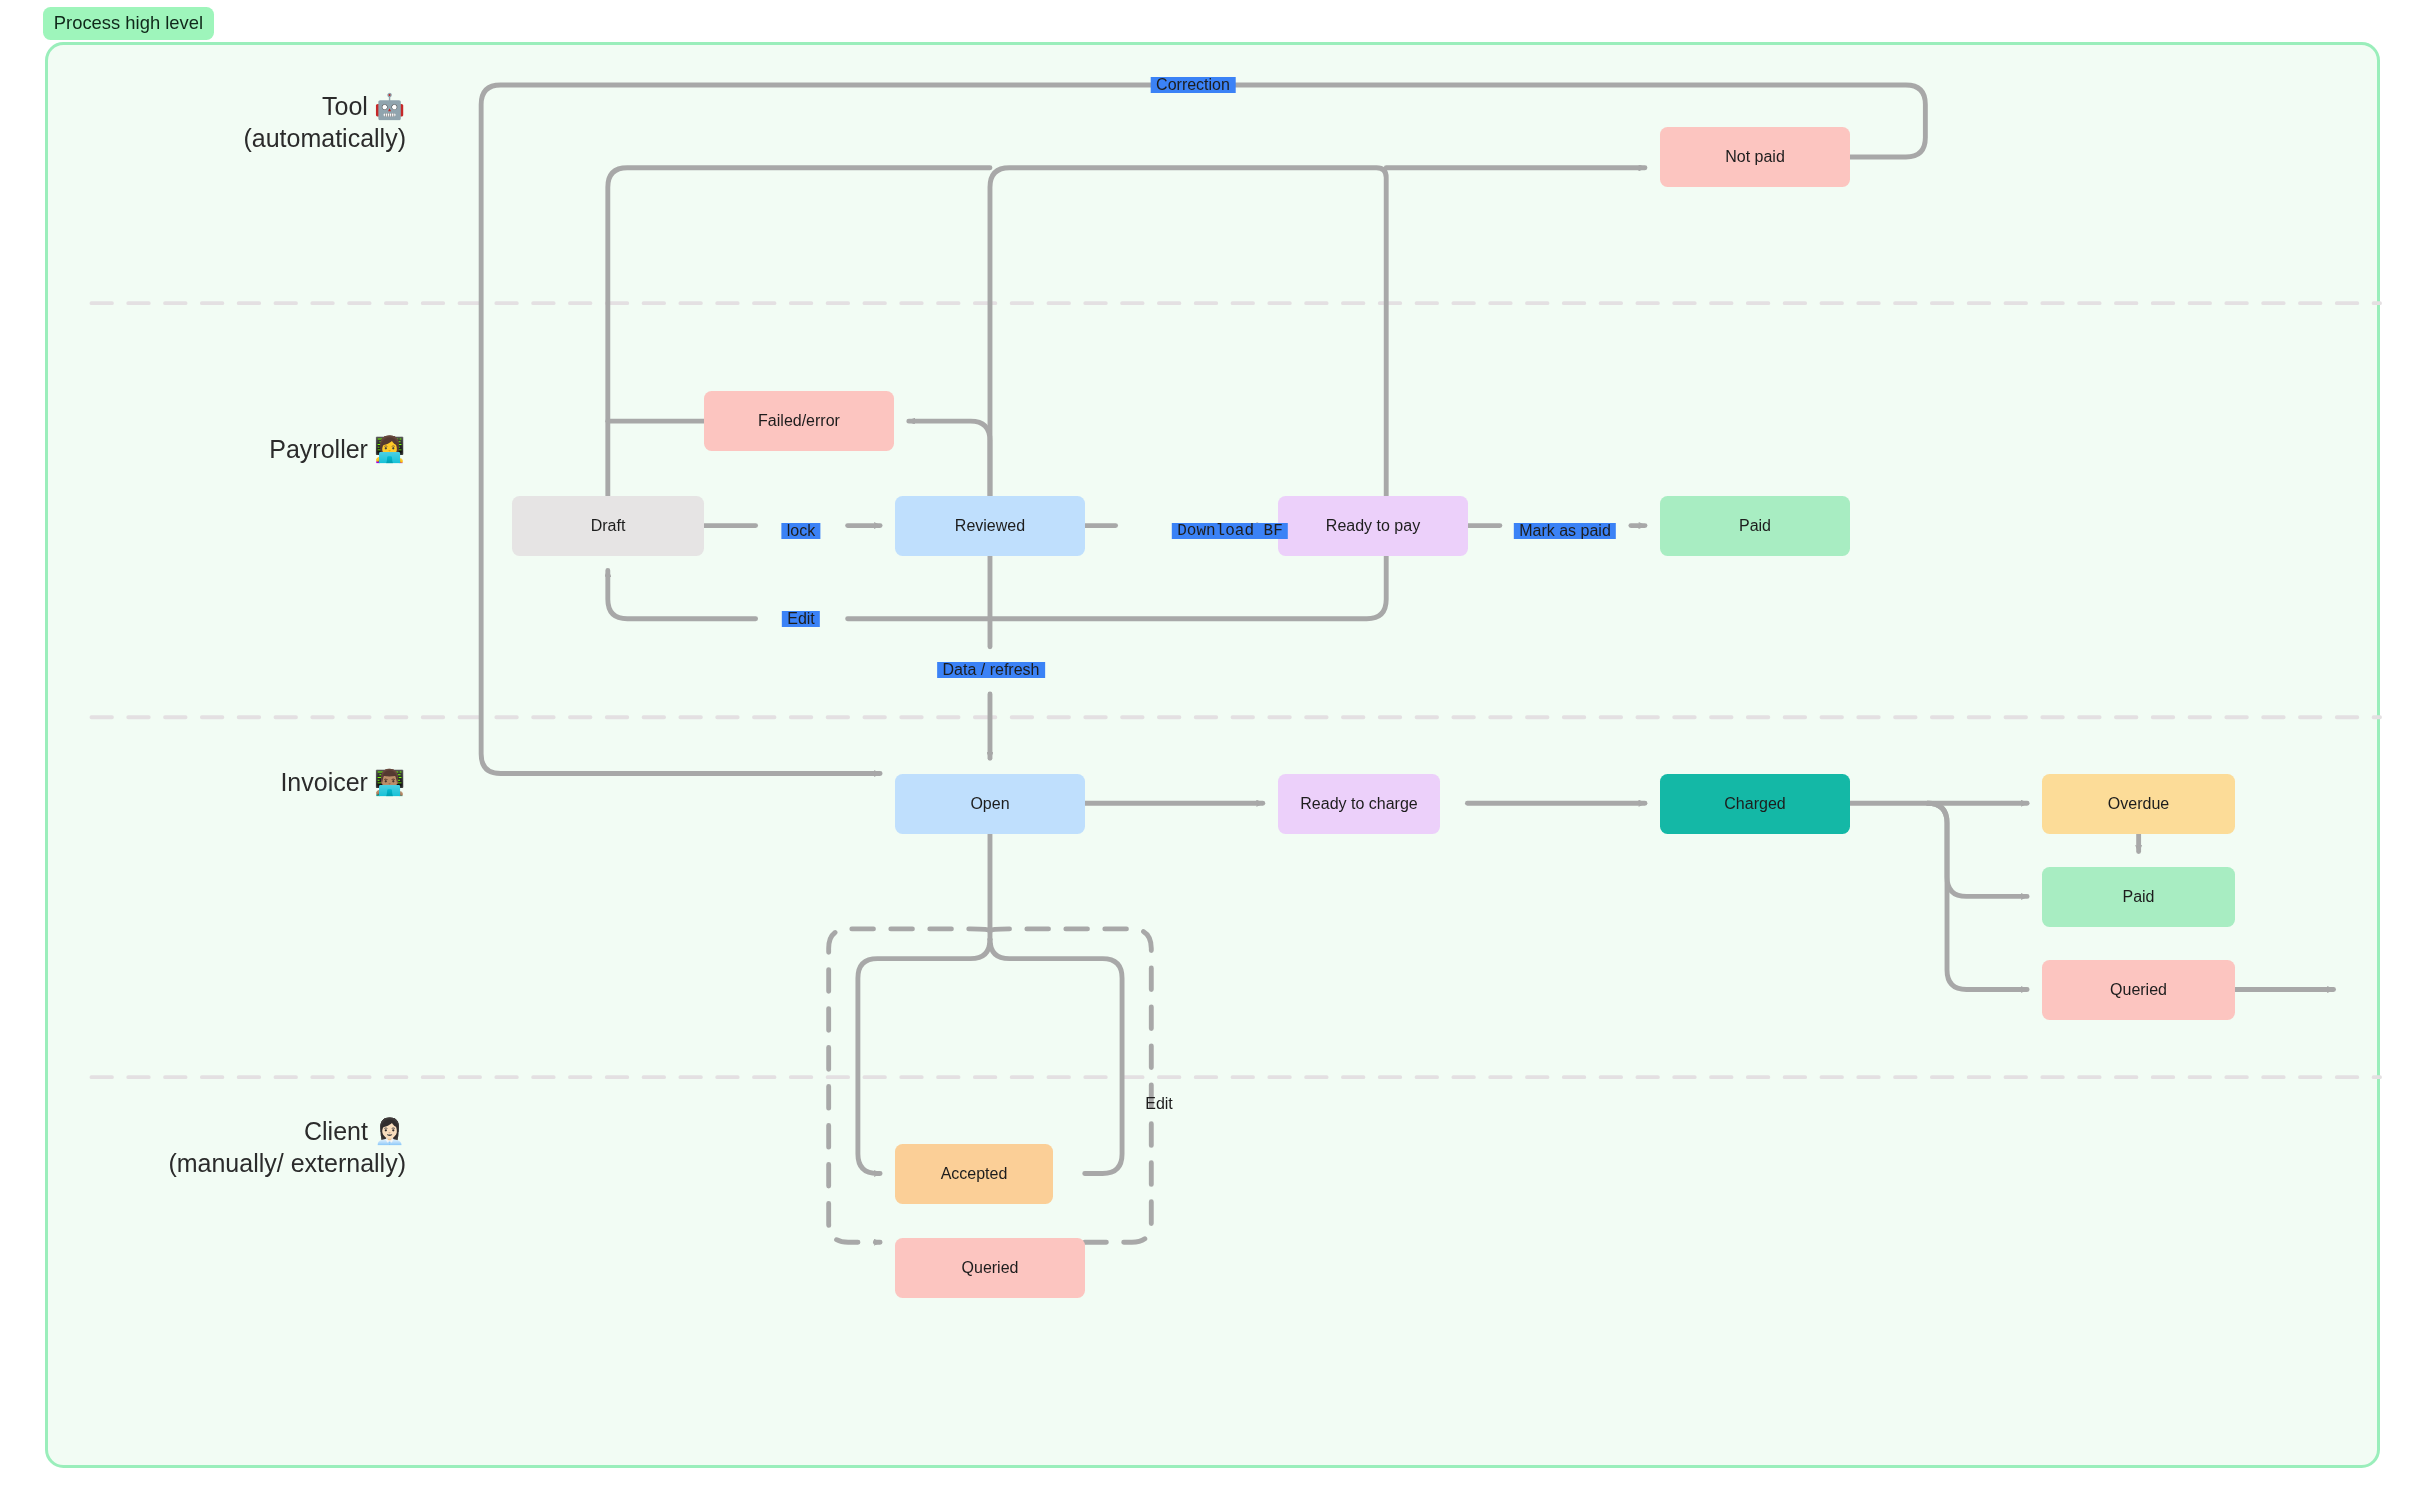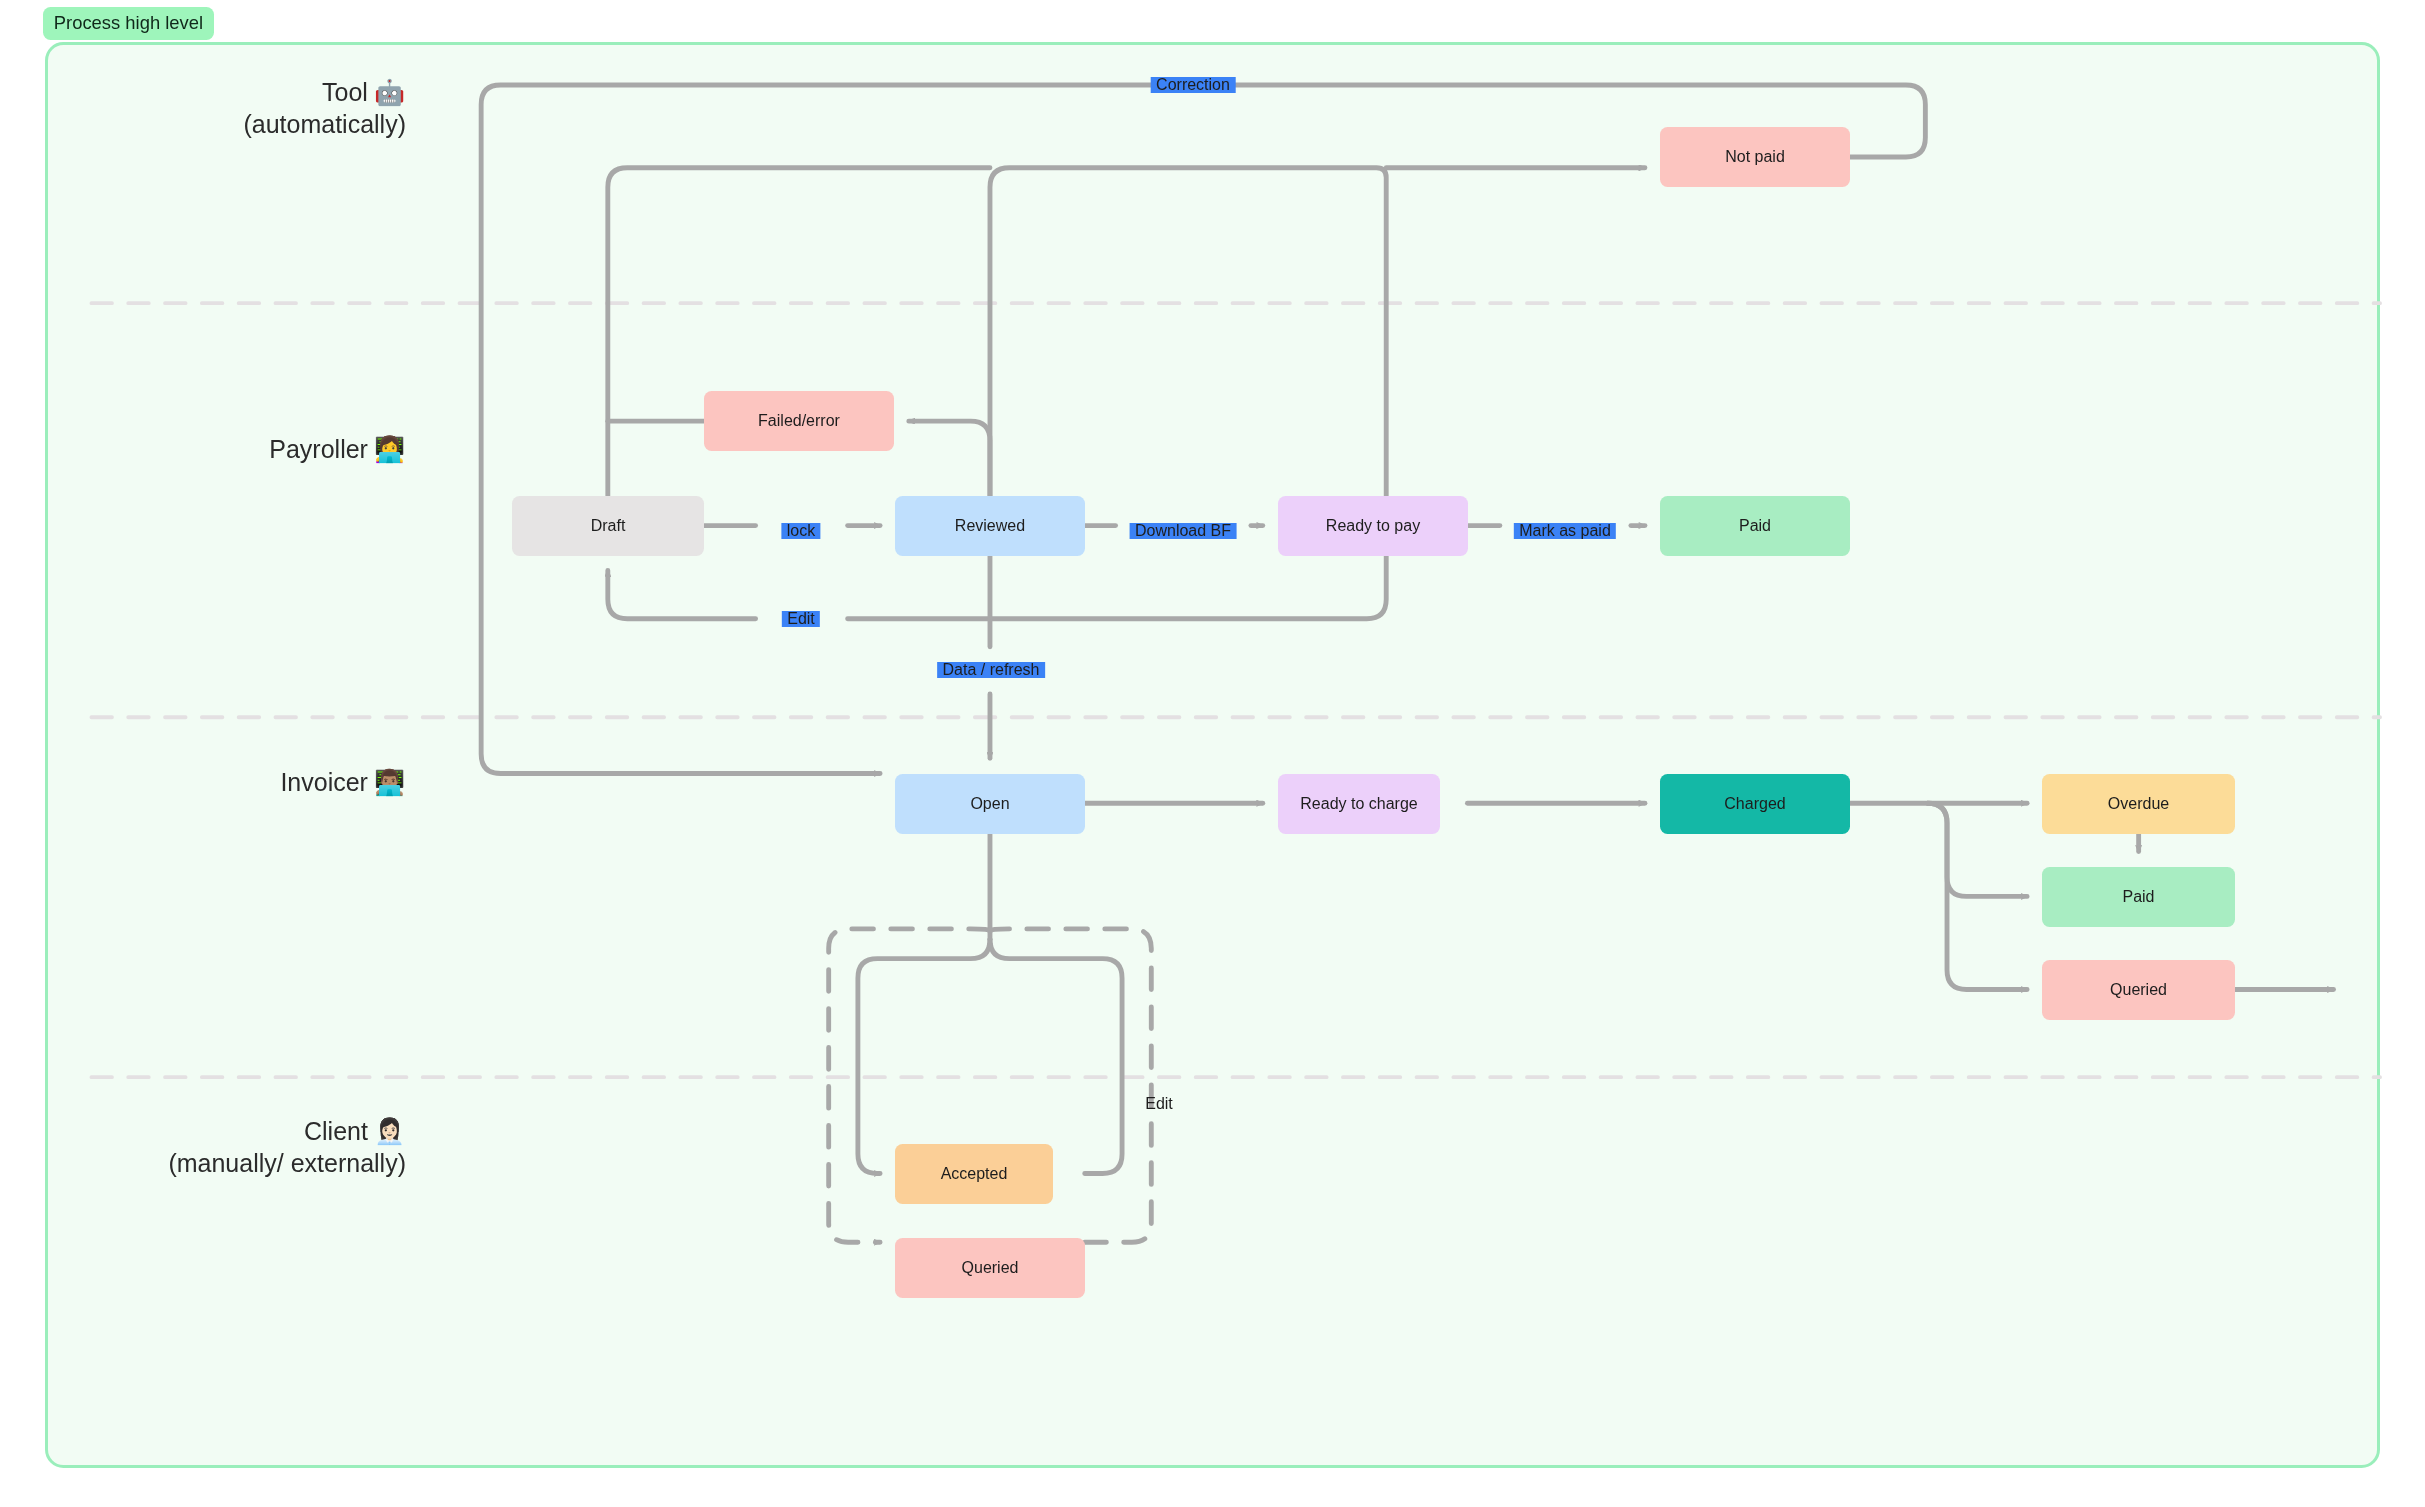--- a/index.html
+++ b/index.html
@@ -122,21 +122,21 @@
     </g>
 
     <g id="client-dashed-loop" stroke="#a8a8a8" stroke-width="9" fill="none" stroke-linecap="round" stroke-linejoin="round" stroke-dasharray="40 32">
       <path d="M1828,1720 Q1828,1716 1792,1716 H1566 Q1530,1716 1530,1752
                V2259 Q1530,2295 1566,2295 H1625" marker-end="url(#arrow)"></path>
       <path d="M2003,2295 H2090 Q2126,2295 2126,2259 V1752 Q2126,1716 2090,1716
                H1864 Q1828,1716 1828,1720"></path>
     </g>
   </svg>
 
-  <div class="lane-label" style="left:97px;top:76px;width:309px;">Tool 🤖
+  <div class="lane-label" style="left:97px;top:90px;width:309px;">Tool 🤖
 (automatically)</div>
   <div class="lane-label" style="left:97px;top:433px;width:309px;">Payroller 👩‍💻</div>
   <div class="lane-label" style="left:97px;top:766px;width:309px;">Invoicer 👨🏽‍💻</div>
   <div class="lane-label" style="left:97px;top:1115px;width:309px;">Client 👩🏻‍💼
 (manually/ externally)</div>
 
   <div class="node" style="left:1660px;top:127px;width:190px;height:60px;background:#fcc5c0;">Not paid</div>
   <div class="node" style="left:704px;top:391px;width:190px;height:60px;background:#fcc5c0;">Failed/error</div>
   <div class="node" style="left:512px;top:496px;width:192px;height:60px;background:#e6e4e4;">Draft</div>
   <div class="node" style="left:895px;top:496px;width:190px;height:60px;background:#bfdffd;">Reviewed</div>
@@ -146,20 +146,20 @@
   <div class="node" style="left:1278px;top:774px;width:162px;height:60px;background:#ecd0fa;">Ready to charge</div>
   <div class="node" style="left:1660px;top:774px;width:190px;height:60px;background:#14b8a6;">Charged</div>
   <div class="node" style="left:2042px;top:774px;width:193px;height:60px;background:#fcdc98;">Overdue</div>
   <div class="node" style="left:2042px;top:867px;width:193px;height:60px;background:#a8edc2;">Paid</div>
   <div class="node" style="left:2042px;top:960px;width:193px;height:60px;background:#fcc5c0;">Queried</div>
   <div class="node" style="left:895px;top:1144px;width:158px;height:60px;background:#fbcf97;">Accepted</div>
   <div class="node" style="left:895px;top:1238px;width:190px;height:60px;background:#fcc5c0;">Queried</div>
 
   <div class="edge-label" style="left:1193px;top:85px;">Correction</div>
   <div class="edge-label" style="left:801px;top:531px;">lock</div>
-  <div class="edge-label" style="left:1183px;top:531px;">Download BF</div>
+  <div class="edge-label" style="left:1230px;top:531px;font-family:Liberation Mono, monospace;">Download BF</div>
   <div class="edge-label" style="left:1565px;top:531px;">Mark as paid</div>
   <div class="edge-label" style="left:801px;top:619px;">Edit</div>
   <div class="edge-label" style="left:991px;top:670px;">Data / refresh</div>
   <div class="edge-label" style="left:1159px;top:1104px;background:transparent;">Edit</div>
 
 </div>
 
 
 </body></html>

